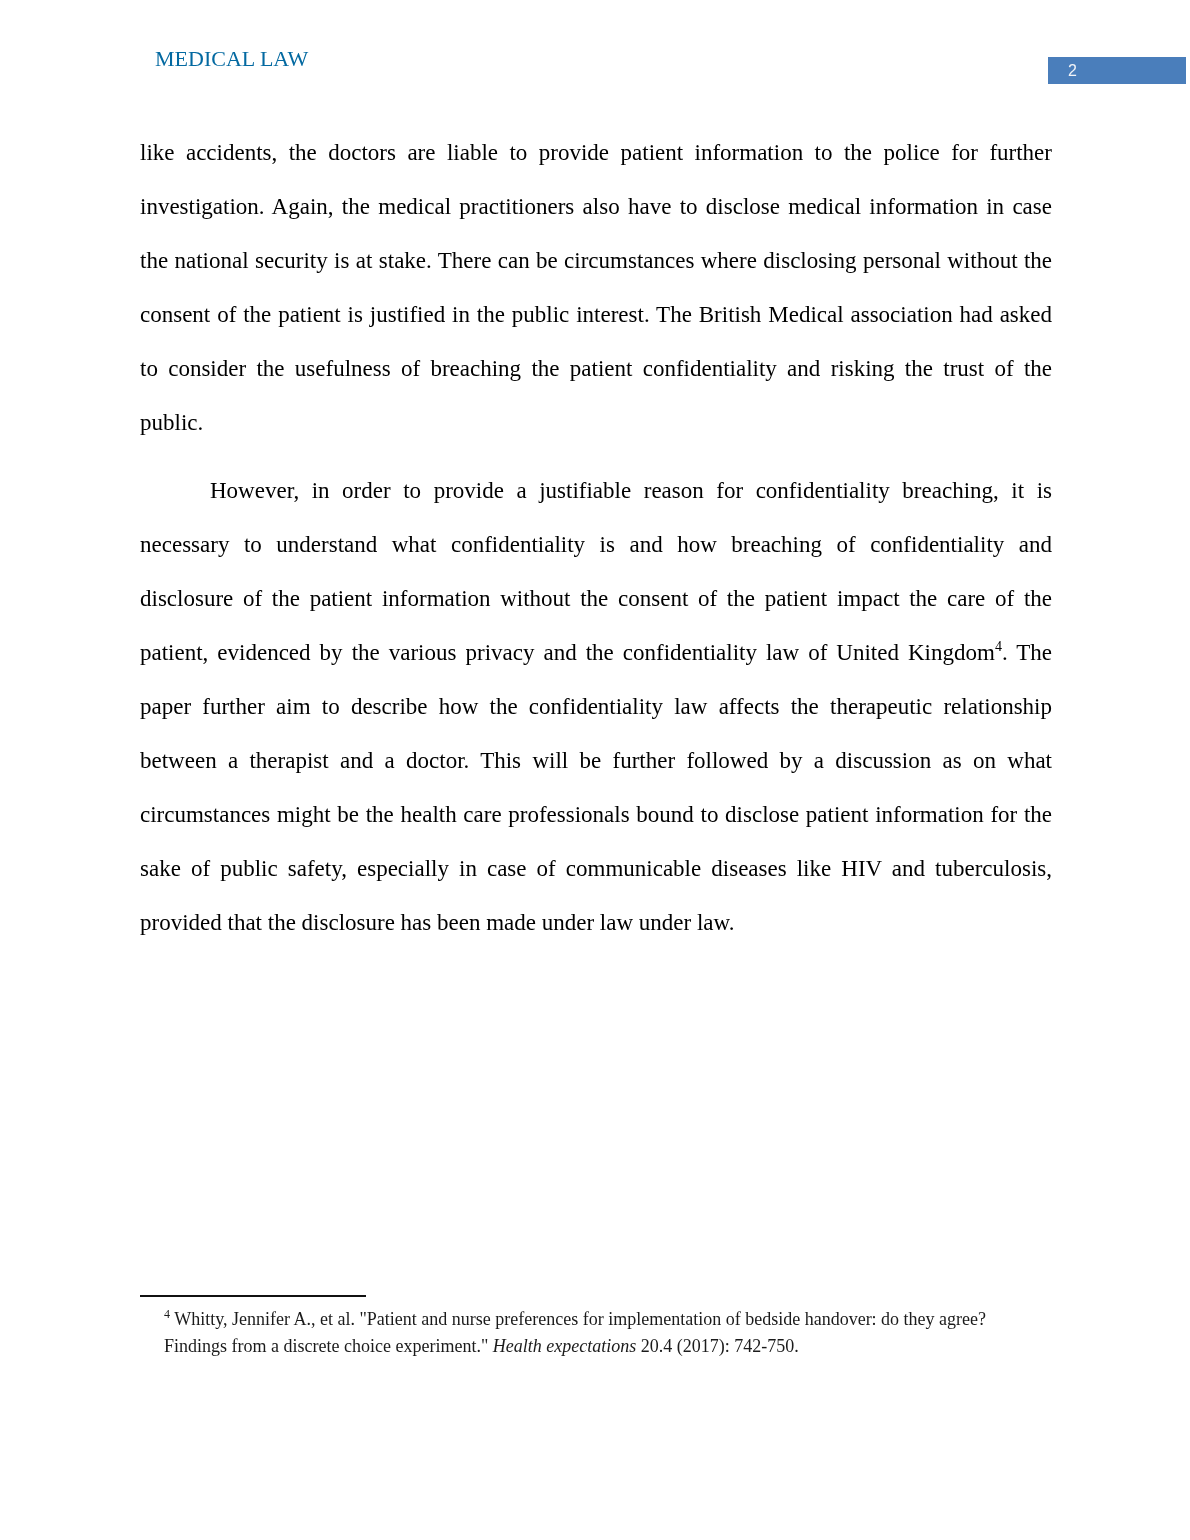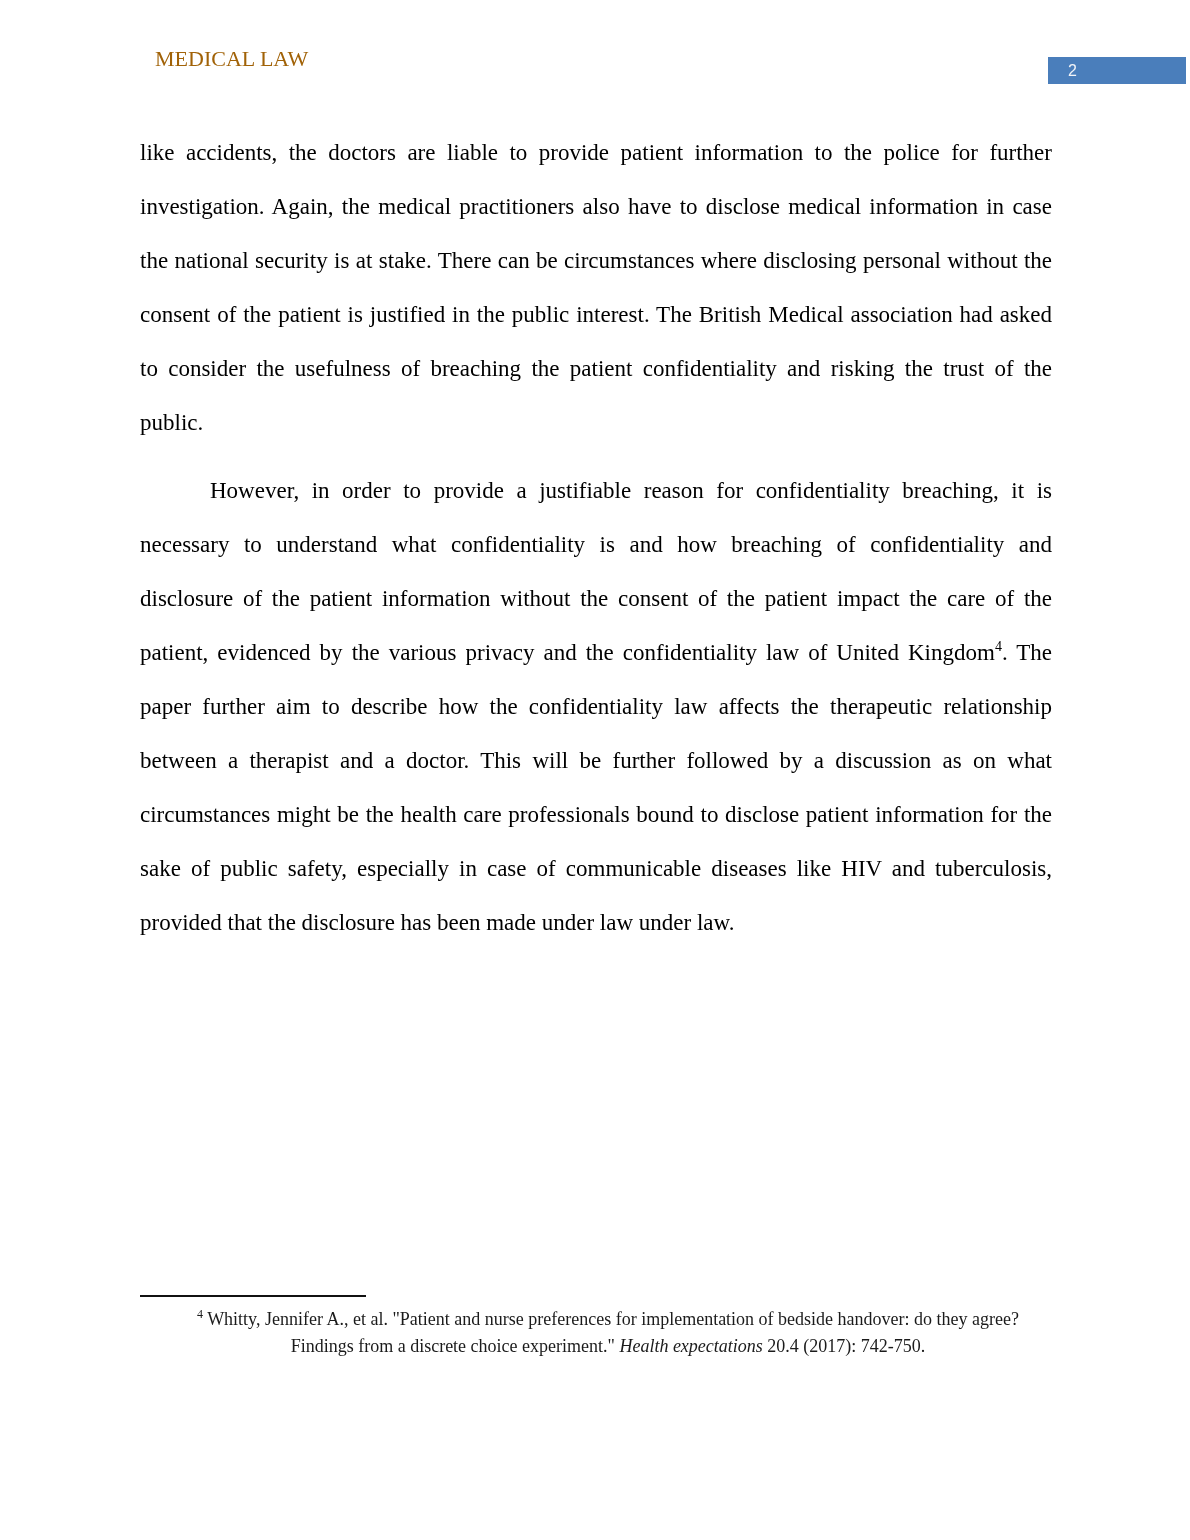--- a/index.html
+++ b/index.html
@@ -12,21 +12,21 @@
     font-family: "Liberation Serif", serif;
     color: #1b1b1b;
     overflow: hidden;
   }
   .header-title {
     position: absolute;
     top: 46px;
     left: 155px;
     font-size: 22px;
     font-family: "Liberation Serif", serif;
-    color: #a16207;
+    color: #0369a1;
     white-space: nowrap;
   }
   .page-num-box {
     position: absolute;
     top: 57px;
     left: 1048px;
     width: 138px;
     height: 27px;
     background: #4a7ebb;
     display: flex;
@@ -63,21 +63,21 @@
     color: #1b1b1b;
   }
   .fn-sep {
     width: 226px;
     border-top: 2px solid #111111;
     margin-bottom: 9px;
   }
   .fn-text {
     font-size: 18px;
     line-height: 27px;
-    text-align: center;
+    text-align: left;
     margin-left: 24px;
   }
   .fn-text sup.fn-num {
     font-size: 12px;
     line-height: 0;
     vertical-align: super;
   }
   .italic { font-style: italic; }
 </style>
 </head>

